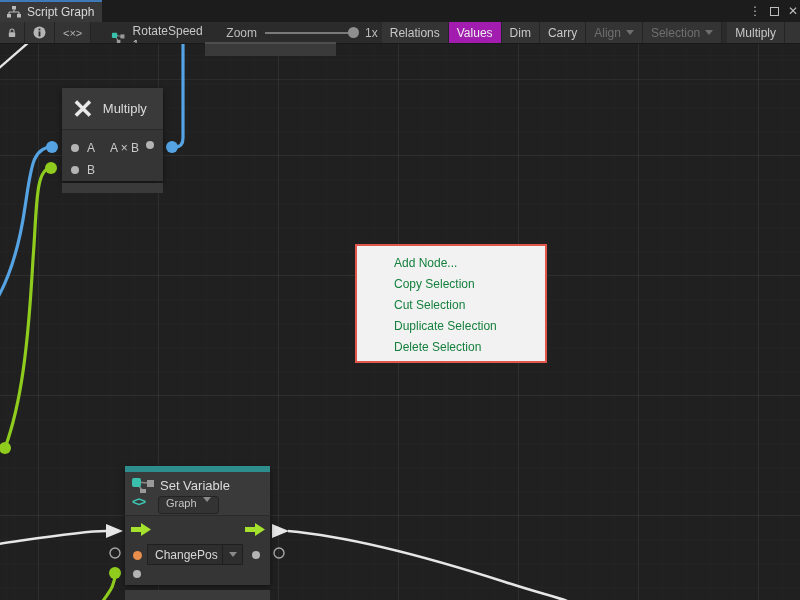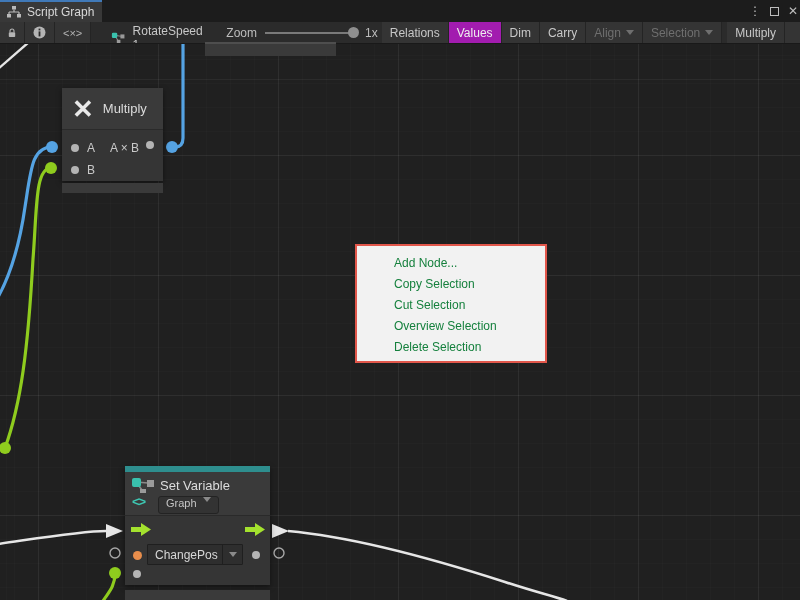--- a/index.html
+++ b/index.html
@@ -264,18 +264,18 @@
         </div>
         <span class="port-dot row3-dot"></span>
       </div>
     </div>
     <div class="node-footer setvar-footer"></div>
 
     <div class="ctx-menu">
       <div class="ctx-item">Add Node...</div>
       <div class="ctx-item">Copy Selection</div>
       <div class="ctx-item">Cut Selection</div>
-      <div class="ctx-item">Overview Selection</div>
+      <div class="ctx-item">Duplicate Selection</div>
       <div class="ctx-item">Delete Selection</div>
     </div>
 
   </div>
 </div>
 
 </body></html>

